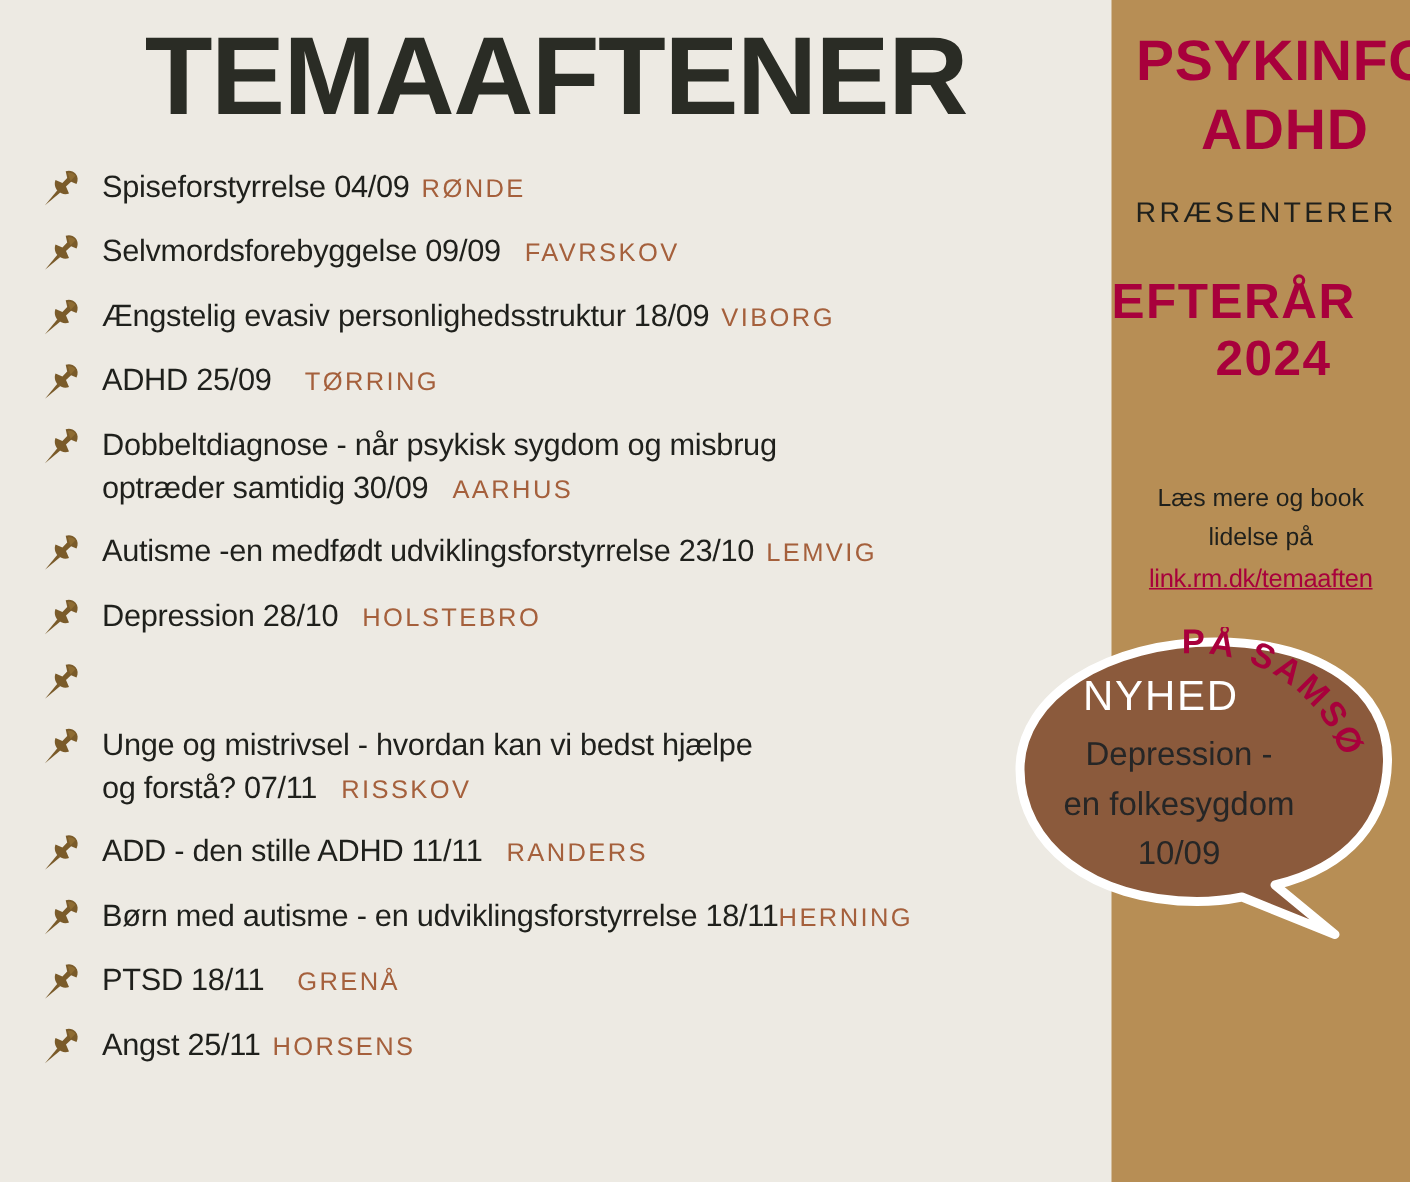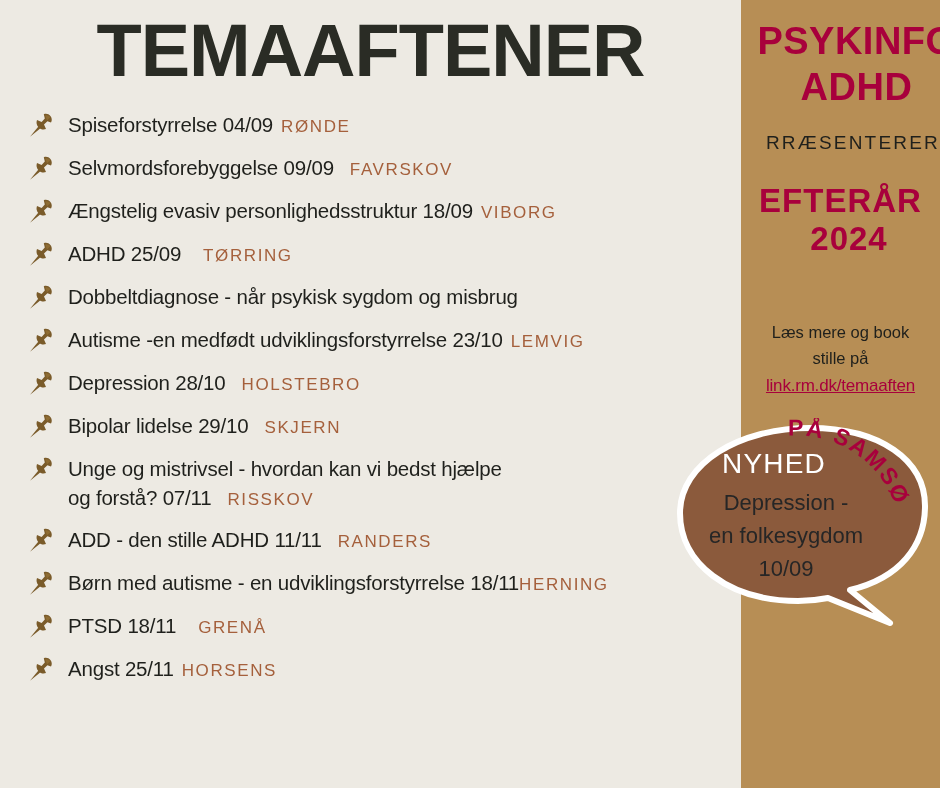--- a/index.html
+++ b/index.html
@@ -31,29 +31,30 @@
     color:#A8003C;
     font-weight:bold;
     font-family:"Liberation Sans", sans-serif;
     letter-spacing:0.5px;
     line-height:1.05;
   }
   #brand-line1 { top:22px;  font-size:38px; }
   #brand-line2 { top:68px;  font-size:38px; }
   #presents {
     position:absolute; left:0; top:132px; width:199px;
-    text-align:right;
+    text-align:left;
     color:#1F201C;
     font-size:19px;
     letter-spacing:2.2px;
     font-weight:500;
+    padding-left:16px;
   }
   #season-line1 {
     position:absolute; left:0; top:182px; width:199px;
-    text-align:center; color:#A8003C;
+    text-align:left; color:#A8003C;
     font-size:33px; font-weight:bold; letter-spacing:1px;
   }
   #season-line2 {
     position:absolute; left:0; top:220px; width:216px;
     text-align:center; color:#A8003C;
     font-size:33px; font-weight:bold; letter-spacing:1px;
   }
   #booking {
     position:absolute; left:4px; top:320px; width:191px;
     text-align:center;
@@ -179,36 +180,36 @@
         </svg><span class="etext"><span>Ængstelig evasiv personlighedsstruktur</span> <span>18/09</span><span class="gap-sm"></span><span class="city">VIBORG</span></span></div>
       <div class="event"><svg class="pin" viewBox="0 0 26 26">
           <path d="M15.8 2.2 C 18.2 1.4 20.8 2.0 22.4 3.9 C 24.0 5.8 24.2 8.4 23.0 10.6 L 19.4 9.2 L 16.0 12.4 L 18.0 17.0 C 15.6 18.0 12.6 17.4 10.6 15.4 C 8.6 13.4 8.0 10.4 9.0 8.0 L 13.6 10.0 L 16.8 6.6 Z" fill="#7A5B2A"></path>
           <path d="M10.4 14.6 L 2.0 24.8 L 12.2 16.4 Z" fill="#7A5B2A"></path>
           <path d="M17.2 3.4 C 19.2 2.9 21.2 3.6 22.3 5.2 L 19.0 8.6 Z" fill="#8E6C33"></path>
         </svg><span class="etext"><span>ADHD</span> <span>25/09</span><span class="gap-lg"></span><span class="city">TØRRING</span></span></div>
       <div class="event"><svg class="pin" viewBox="0 0 26 26">
           <path d="M15.8 2.2 C 18.2 1.4 20.8 2.0 22.4 3.9 C 24.0 5.8 24.2 8.4 23.0 10.6 L 19.4 9.2 L 16.0 12.4 L 18.0 17.0 C 15.6 18.0 12.6 17.4 10.6 15.4 C 8.6 13.4 8.0 10.4 9.0 8.0 L 13.6 10.0 L 16.8 6.6 Z" fill="#7A5B2A"></path>
           <path d="M10.4 14.6 L 2.0 24.8 L 12.2 16.4 Z" fill="#7A5B2A"></path>
           <path d="M17.2 3.4 C 19.2 2.9 21.2 3.6 22.3 5.2 L 19.0 8.6 Z" fill="#8E6C33"></path>
-        </svg><span class="etext"><span>Dobbeltdiagnose - når psykisk sygdom og misbrug</span></span></div>
+        </svg><span class="etext"><span>Dobbeltdiagnose - når psykisk sygdom og misbrug</span><span class="line2"><span>optræder samtidig</span> <span>30/09</span><span class="gap-md"></span><span class="city">AARHUS</span></span></span></div>
       <div class="event"><svg class="pin" viewBox="0 0 26 26">
           <path d="M15.8 2.2 C 18.2 1.4 20.8 2.0 22.4 3.9 C 24.0 5.8 24.2 8.4 23.0 10.6 L 19.4 9.2 L 16.0 12.4 L 18.0 17.0 C 15.6 18.0 12.6 17.4 10.6 15.4 C 8.6 13.4 8.0 10.4 9.0 8.0 L 13.6 10.0 L 16.8 6.6 Z" fill="#7A5B2A"></path>
           <path d="M10.4 14.6 L 2.0 24.8 L 12.2 16.4 Z" fill="#7A5B2A"></path>
           <path d="M17.2 3.4 C 19.2 2.9 21.2 3.6 22.3 5.2 L 19.0 8.6 Z" fill="#8E6C33"></path>
         </svg><span class="etext"><span>Autisme -en medfødt udviklingsforstyrrelse</span> <span>23/10</span><span class="gap-sm"></span><span class="city">LEMVIG</span></span></div>
       <div class="event"><svg class="pin" viewBox="0 0 26 26">
           <path d="M15.8 2.2 C 18.2 1.4 20.8 2.0 22.4 3.9 C 24.0 5.8 24.2 8.4 23.0 10.6 L 19.4 9.2 L 16.0 12.4 L 18.0 17.0 C 15.6 18.0 12.6 17.4 10.6 15.4 C 8.6 13.4 8.0 10.4 9.0 8.0 L 13.6 10.0 L 16.8 6.6 Z" fill="#7A5B2A"></path>
           <path d="M10.4 14.6 L 2.0 24.8 L 12.2 16.4 Z" fill="#7A5B2A"></path>
           <path d="M17.2 3.4 C 19.2 2.9 21.2 3.6 22.3 5.2 L 19.0 8.6 Z" fill="#8E6C33"></path>
         </svg><span class="etext"><span>Depression</span> <span>28/10</span><span class="gap-md"></span><span class="city">HOLSTEBRO</span></span></div>
       <div class="event"><svg class="pin" viewBox="0 0 26 26">
           <path d="M15.8 2.2 C 18.2 1.4 20.8 2.0 22.4 3.9 C 24.0 5.8 24.2 8.4 23.0 10.6 L 19.4 9.2 L 16.0 12.4 L 18.0 17.0 C 15.6 18.0 12.6 17.4 10.6 15.4 C 8.6 13.4 8.0 10.4 9.0 8.0 L 13.6 10.0 L 16.8 6.6 Z" fill="#7A5B2A"></path>
           <path d="M10.4 14.6 L 2.0 24.8 L 12.2 16.4 Z" fill="#7A5B2A"></path>
           <path d="M17.2 3.4 C 19.2 2.9 21.2 3.6 22.3 5.2 L 19.0 8.6 Z" fill="#8E6C33"></path>
-        </svg><span class="etext"><span>Bipolar lidelse</span> <span>29/10</span><span class="gap-md"></span><span class="city">SKJERN</span></span></div>
+        </svg></div>
       <div class="event"><svg class="pin" viewBox="0 0 26 26">
           <path d="M15.8 2.2 C 18.2 1.4 20.8 2.0 22.4 3.9 C 24.0 5.8 24.2 8.4 23.0 10.6 L 19.4 9.2 L 16.0 12.4 L 18.0 17.0 C 15.6 18.0 12.6 17.4 10.6 15.4 C 8.6 13.4 8.0 10.4 9.0 8.0 L 13.6 10.0 L 16.8 6.6 Z" fill="#7A5B2A"></path>
           <path d="M10.4 14.6 L 2.0 24.8 L 12.2 16.4 Z" fill="#7A5B2A"></path>
           <path d="M17.2 3.4 C 19.2 2.9 21.2 3.6 22.3 5.2 L 19.0 8.6 Z" fill="#8E6C33"></path>
         </svg><span class="etext"><span>Unge og mistrivsel - hvordan kan vi bedst hjælpe</span><span class="line2"><span>og forstå?</span> <span>07/11</span><span class="gap-md"></span><span class="city">RISSKOV</span></span></span></div>
       <div class="event"><svg class="pin" viewBox="0 0 26 26">
           <path d="M15.8 2.2 C 18.2 1.4 20.8 2.0 22.4 3.9 C 24.0 5.8 24.2 8.4 23.0 10.6 L 19.4 9.2 L 16.0 12.4 L 18.0 17.0 C 15.6 18.0 12.6 17.4 10.6 15.4 C 8.6 13.4 8.0 10.4 9.0 8.0 L 13.6 10.0 L 16.8 6.6 Z" fill="#7A5B2A"></path>
           <path d="M10.4 14.6 L 2.0 24.8 L 12.2 16.4 Z" fill="#7A5B2A"></path>
           <path d="M17.2 3.4 C 19.2 2.9 21.2 3.6 22.3 5.2 L 19.0 8.6 Z" fill="#8E6C33"></path>
         </svg><span class="etext"><span>ADD - den stille ADHD</span> <span>11/11</span><span class="gap-md"></span><span class="city">RANDERS</span></span></div>
@@ -230,21 +231,21 @@
     </div>
 
   <div id="sidebar">
     <div class="sb-brand" id="brand-line1">PSYKINFO</div>
     <div class="sb-brand" id="brand-line2">ADHD</div>
     <div id="presents">RRÆSENTERER</div>
     <div id="season-line1">EFTERÅR</div>
     <div id="season-line2">2024</div>
     <div id="booking">
       <span>Læs mere og book</span><br>
-      <span>stille på</span>
+      <span>lidelse på</span>
       <a id="booking-link" href="#">link.rm.dk/temaaften</a>
     </div>
 
   </div>
 
   <div id="bubble-wrap">
     <svg viewBox="0 0 290 225" width="290" height="225">
       <path d="M30 95
                C 30 45, 90 10, 160 10
                C 230 10, 275 42, 275 88

